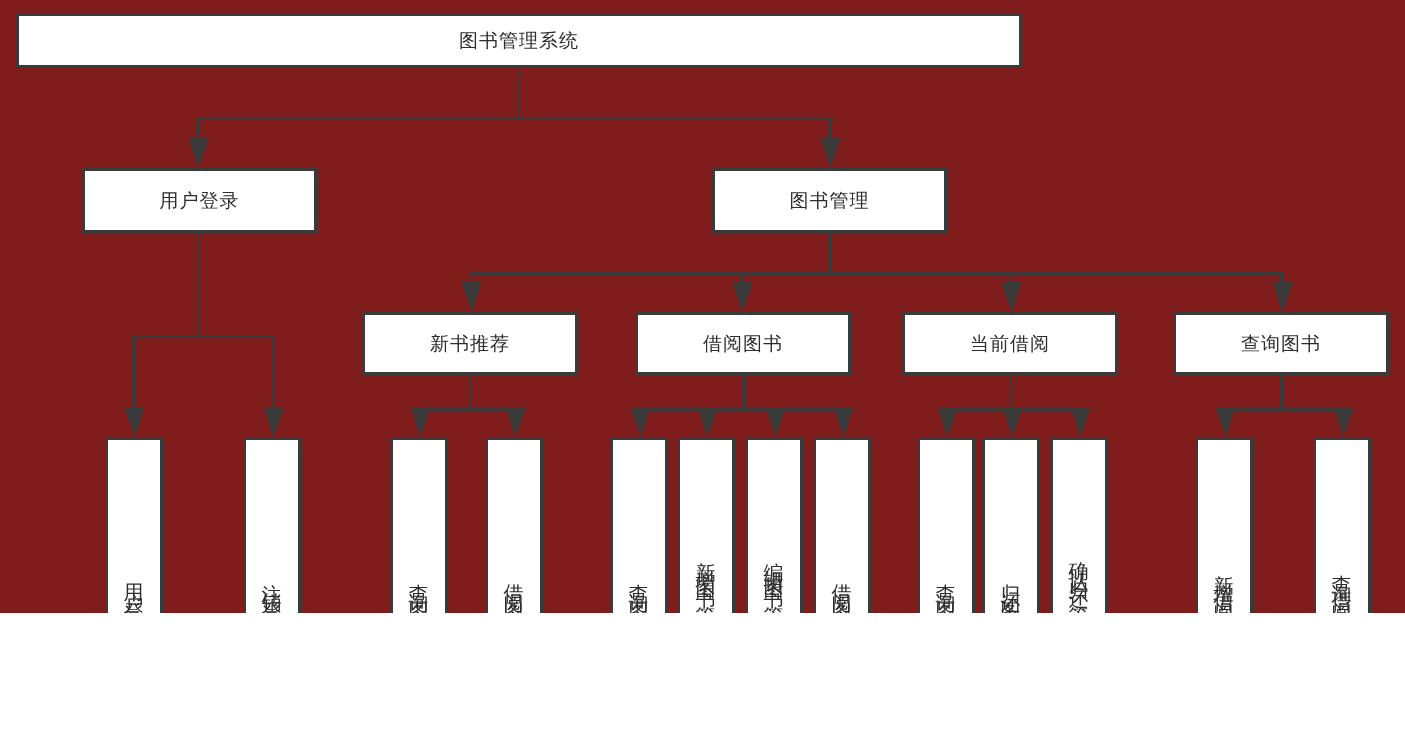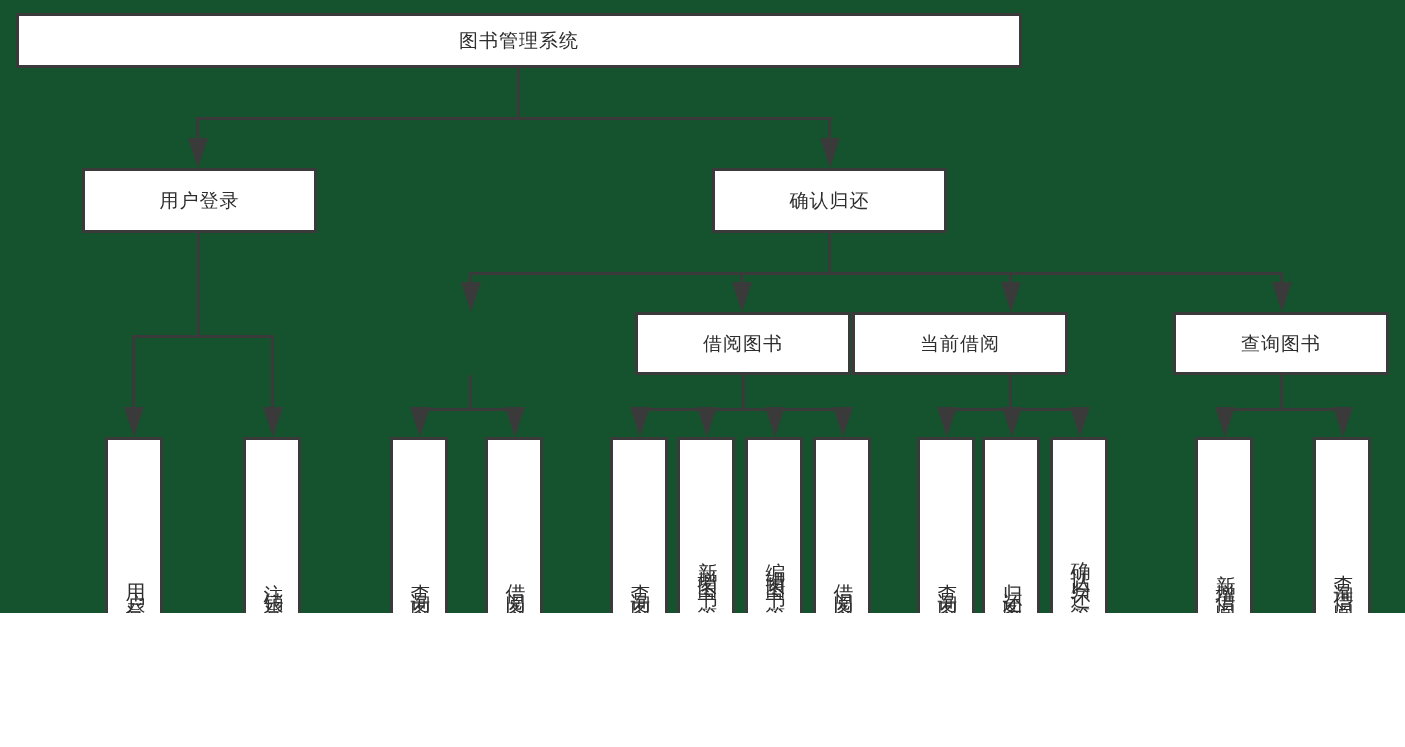--- a/index.html
+++ b/index.html
@@ -1,18 +1,18 @@
 <!DOCTYPE html>
 <html><head>
 <meta charset="utf-8">
 <style>
   html,body{margin:0;padding:0;background:#ffffff;}
   #canvas{
-    position:relative;width:1405px;height:613px;background:#14532d;overflow:hidden;
-    font-family:Liberation Mono, monospace;color:#2d2d2d;
+    position:relative;width:1405px;height:613px;background:#7f1d1d;overflow:hidden;
+    font-family:Liberation Serif, serif;color:#2d2d2d;
   }
   
   .ln{position:absolute;background:#3a3a3a;}
   
   .arrow{position:absolute;width:3px;background:#3a3a3a;}
   .arrow::after{
     content:"";position:absolute;left:50%;bottom:-30px;transform:translateX(-50%);
     width:0;height:0;border-left:10px solid transparent;border-right:10px solid transparent;
     border-top:30px solid #3a3a3a;
   }
@@ -72,24 +72,25 @@
   <div class="arrow" style="left:1078px;top:407px;height:0px"></div>
 
   <div class="ln" style="left:1280px;top:375px;width:3px;height:36px"></div>
   <div class="ln" style="left:1223px;top:408px;width:121px;height:3px"></div>
   <div class="arrow" style="left:1223px;top:407px;height:0px"></div>
   <div class="arrow" style="left:1341px;top:407px;height:0px"></div>
 
   <div class="box" style="left:16px;top:13px;width:1006px;height:55px">图书管理系统</div>
 
   <div class="box" style="left:82px;top:168px;width:235px;height:65px">用户登录</div>
-  <div class="box" style="left:712px;top:168px;width:235px;height:65px">确认归还</div>
+  <div class="box" style="left:712px;top:168px;width:235px;height:65px">图书管理</div>
 
+  <div class="box" style="left:362px;top:312px;width:216px;height:63px">新书推荐</div>
   <div class="box" style="left:635px;top:312px;width:216px;height:63px">借阅图书</div>
-  <div class="box" style="left:852px;top:312px;width:216px;height:63px">当前借阅</div>
+  <div class="box" style="left:902px;top:312px;width:216px;height:63px">当前借阅</div>
   <div class="box" style="left:1173px;top:312px;width:216px;height:63px">查询图书</div>
 
   <div class="box v" style="left:105px;top:437px;width:58px;height:298px">用户登录</div>
   <div class="box v" style="left:243px;top:437px;width:58px;height:298px">注销登录</div>
 
   <div class="box v" style="left:390px;top:437px;width:58px;height:298px">查询图书</div>
   <div class="box v" style="left:485px;top:437px;width:58px;height:298px">借阅图书</div>
 
   <div class="box v" style="left:610px;top:437px;width:58px;height:298px">查询图书</div>
   <div class="box v" style="left:677px;top:437px;width:58px;height:298px">新增图书（管理员）</div>

